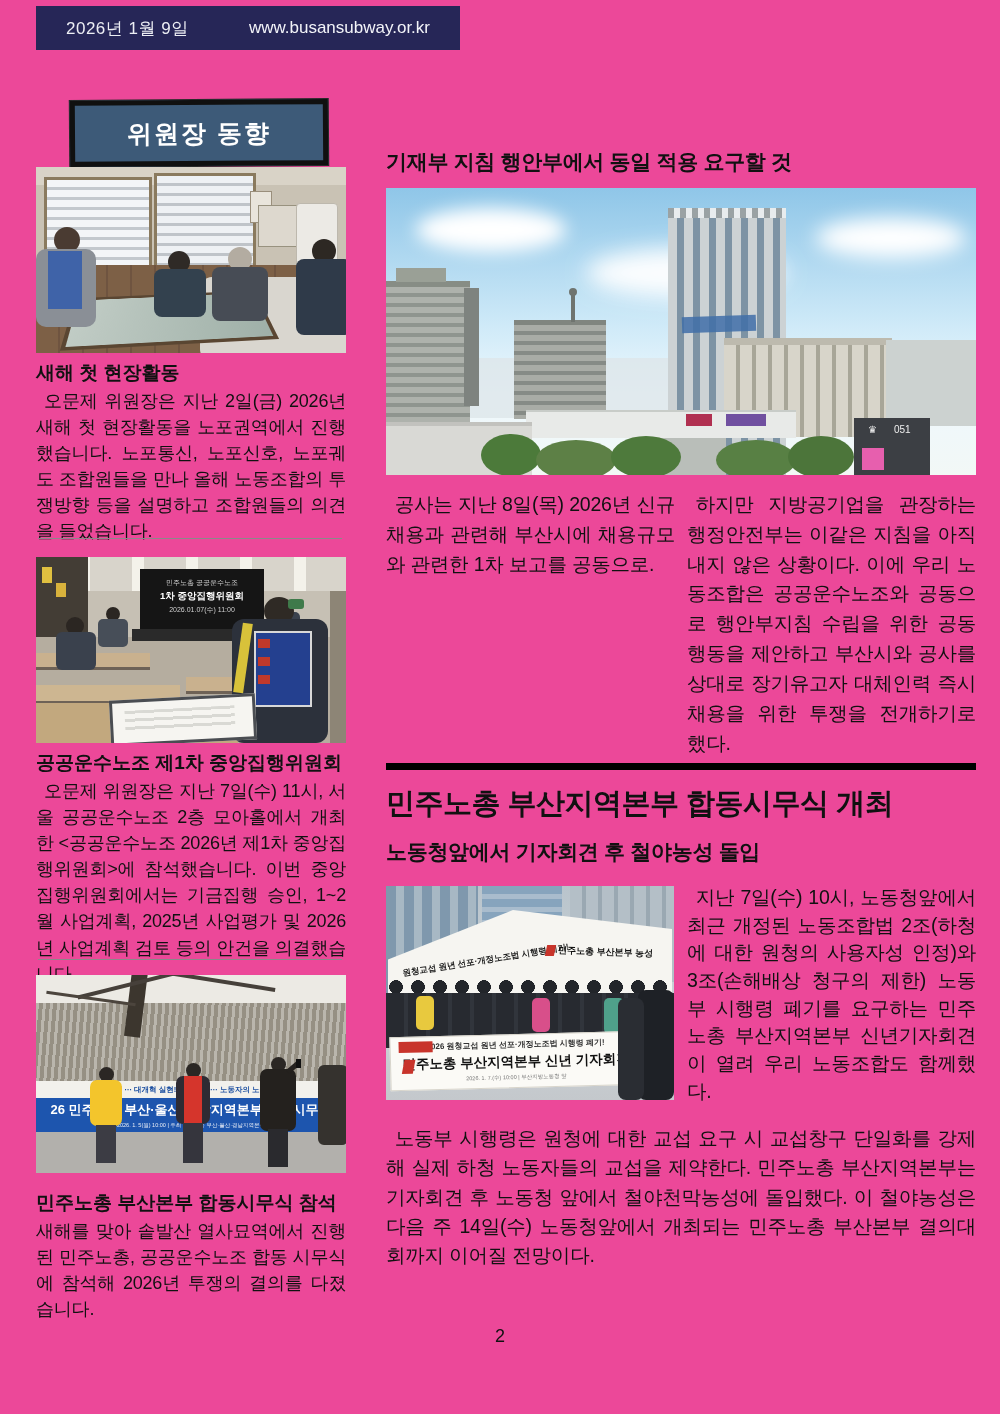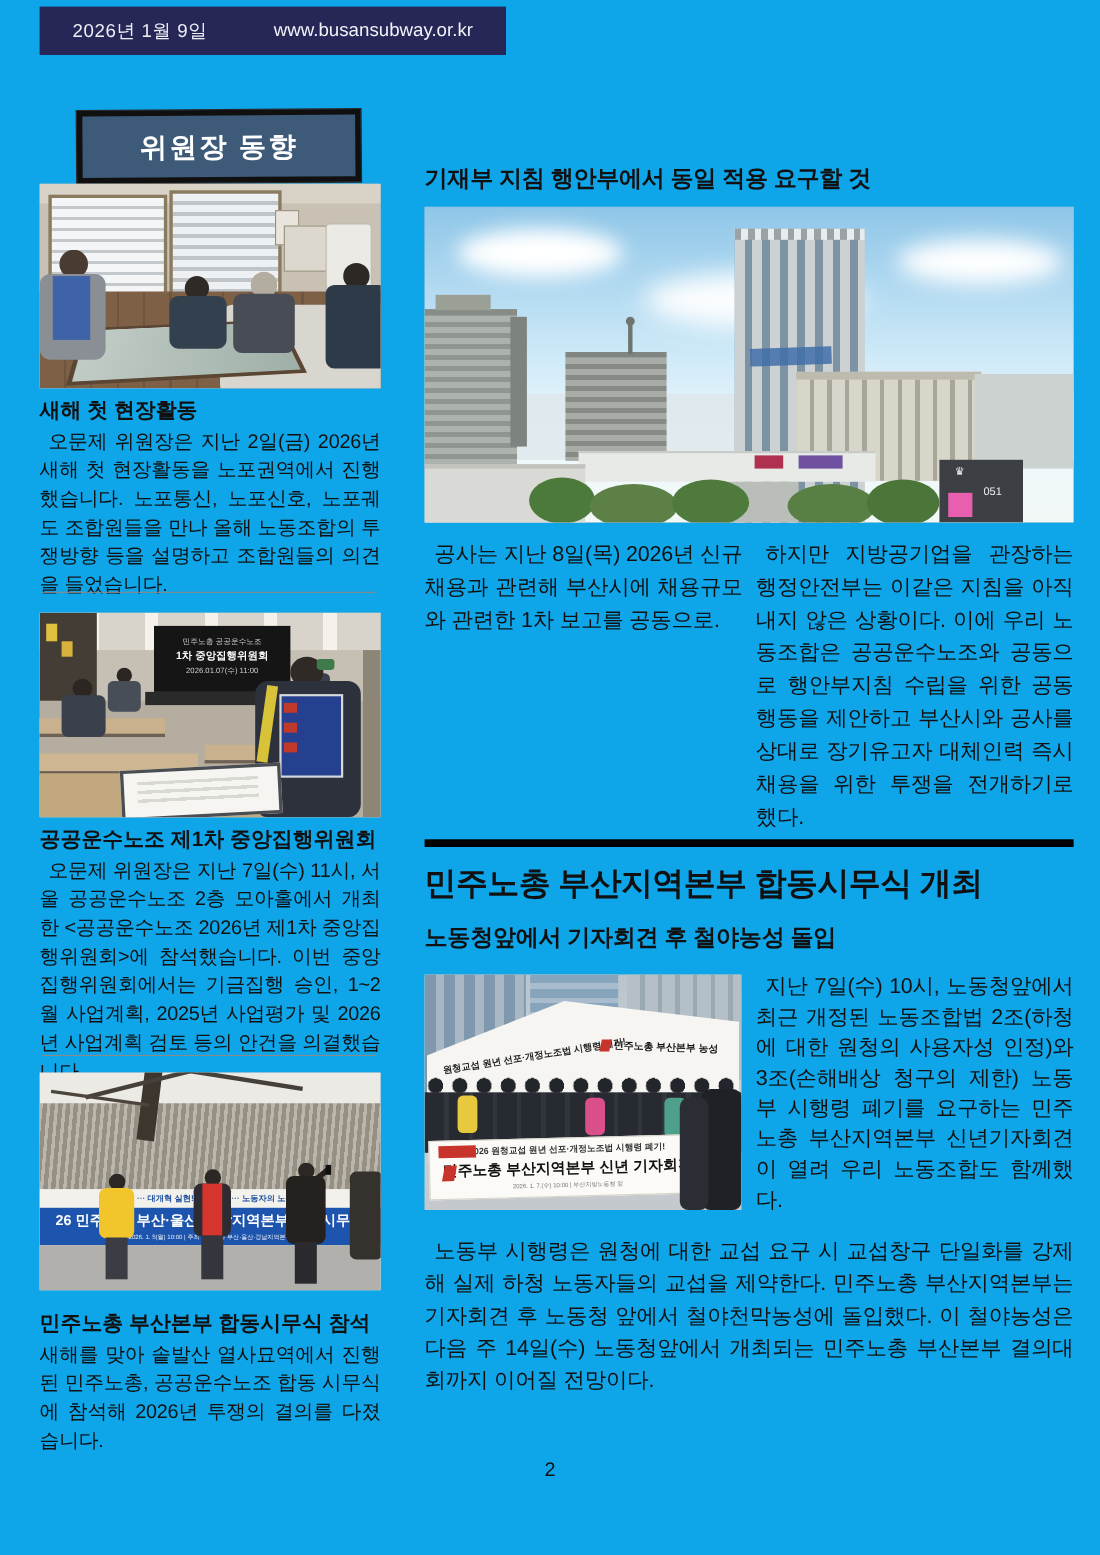--- a/index.html
+++ b/index.html
@@ -1,16 +1,16 @@
 <!DOCTYPE html>
 <html><head>
 <meta charset="utf-8">
 <style>
   html,body{margin:0;padding:0;background:#ffffff;}
-  .page{position:relative;width:1000px;height:1414px;background:#0ea5e9;overflow:hidden;
+  .page{position:relative;width:1000px;height:1414px;background:#ec4899;overflow:hidden;
         font-family:"Liberation Sans","DejaVu Sans",sans-serif;color:#111;}
   .abs{position:absolute;}
   
   .topbar{position:absolute;left:36px;top:6px;width:424px;height:44px;background:#262657;
           display:flex;align-items:center;justify-content:space-between;padding:0 30px;box-sizing:border-box;}
   .topbar .date{color:#eceef4;font-size:17px;letter-spacing:.5px;}
   .topbar .url{color:#f2f3f8;font-size:17px;}
   
   .badge{position:absolute;left:70px;top:100px;width:248px;height:56px;background:#3d5a78;
          border:5px solid #101010;box-shadow:0 0 0 1px #2a2a2a;transform:rotate(-.4deg);
@@ -199,21 +199,21 @@
     <div class="abs" style="left:340px;top:226px;width:40px;height:12px;background:#7050a0;"></div>
     <div class="abs" style="left:245px;top:250px;width:95px;height:37px;background:#b9beb9;"></div>
     <div class="abs" style="left:0;top:234px;width:146px;height:53px;background:#d9d9d5;border-top:4px solid #c2c2be;"></div>
     <div class="abs" style="left:95px;top:246px;width:60px;height:42px;border-radius:50%;background:#4c7a3a;"></div>
     <div class="abs" style="left:150px;top:252px;width:80px;height:40px;border-radius:50%;background:#5d8046;"></div>
     <div class="abs" style="left:225px;top:248px;width:70px;height:42px;border-radius:50%;background:#4e7a3c;"></div>
     <div class="abs" style="left:330px;top:252px;width:80px;height:40px;border-radius:50%;background:#588044;"></div>
     <div class="abs" style="left:402px;top:248px;width:66px;height:42px;border-radius:50%;background:#4c753a;"></div>
     <div class="abs" style="left:468px;top:230px;width:76px;height:57px;background:#3c3f44;">
       <div class="abs" style="left:8px;top:30px;width:22px;height:22px;background:#e75fae;"></div>
-      <div class="abs" style="left:40px;top:6px;width:30px;height:12px;color:#eee;font-size:10px;margin-top:18px;">051</div>
+      <div class="abs" style="left:40px;top:6px;width:30px;height:12px;color:#eee;font-size:10px;">051</div>
       <div class="abs" style="left:14px;top:6px;width:14px;height:12px;color:#eee;font-size:10px;">♛</div>
     </div>
   </div>
 
   <div class="body-col" style="left:386px;top:490px;">
     <p class="indent" style="margin:0;">공사는 지난 8일(목) 2026년 신규 채용과 관련해 부산시에 채용규모와 관련한 1차 보고를 공동으로.</p>
   </div>
   <div class="body-col indent" style="left:687px;top:490px;">하지만 지방공기업을 관장하는 행정안전부는 이같은 지침을 아직 내지 않은 상황이다. 이에 우리 노동조합은 공공운수노조와 공동으로 행안부지침 수립을 위한 공동행동을 제안하고 부산시와 공사를 상대로 장기유고자 대체인력 즉시 채용을 위한 투쟁을 전개하기로 했다.</div>
 
   <div class="divider" style="top:763px;"></div>

